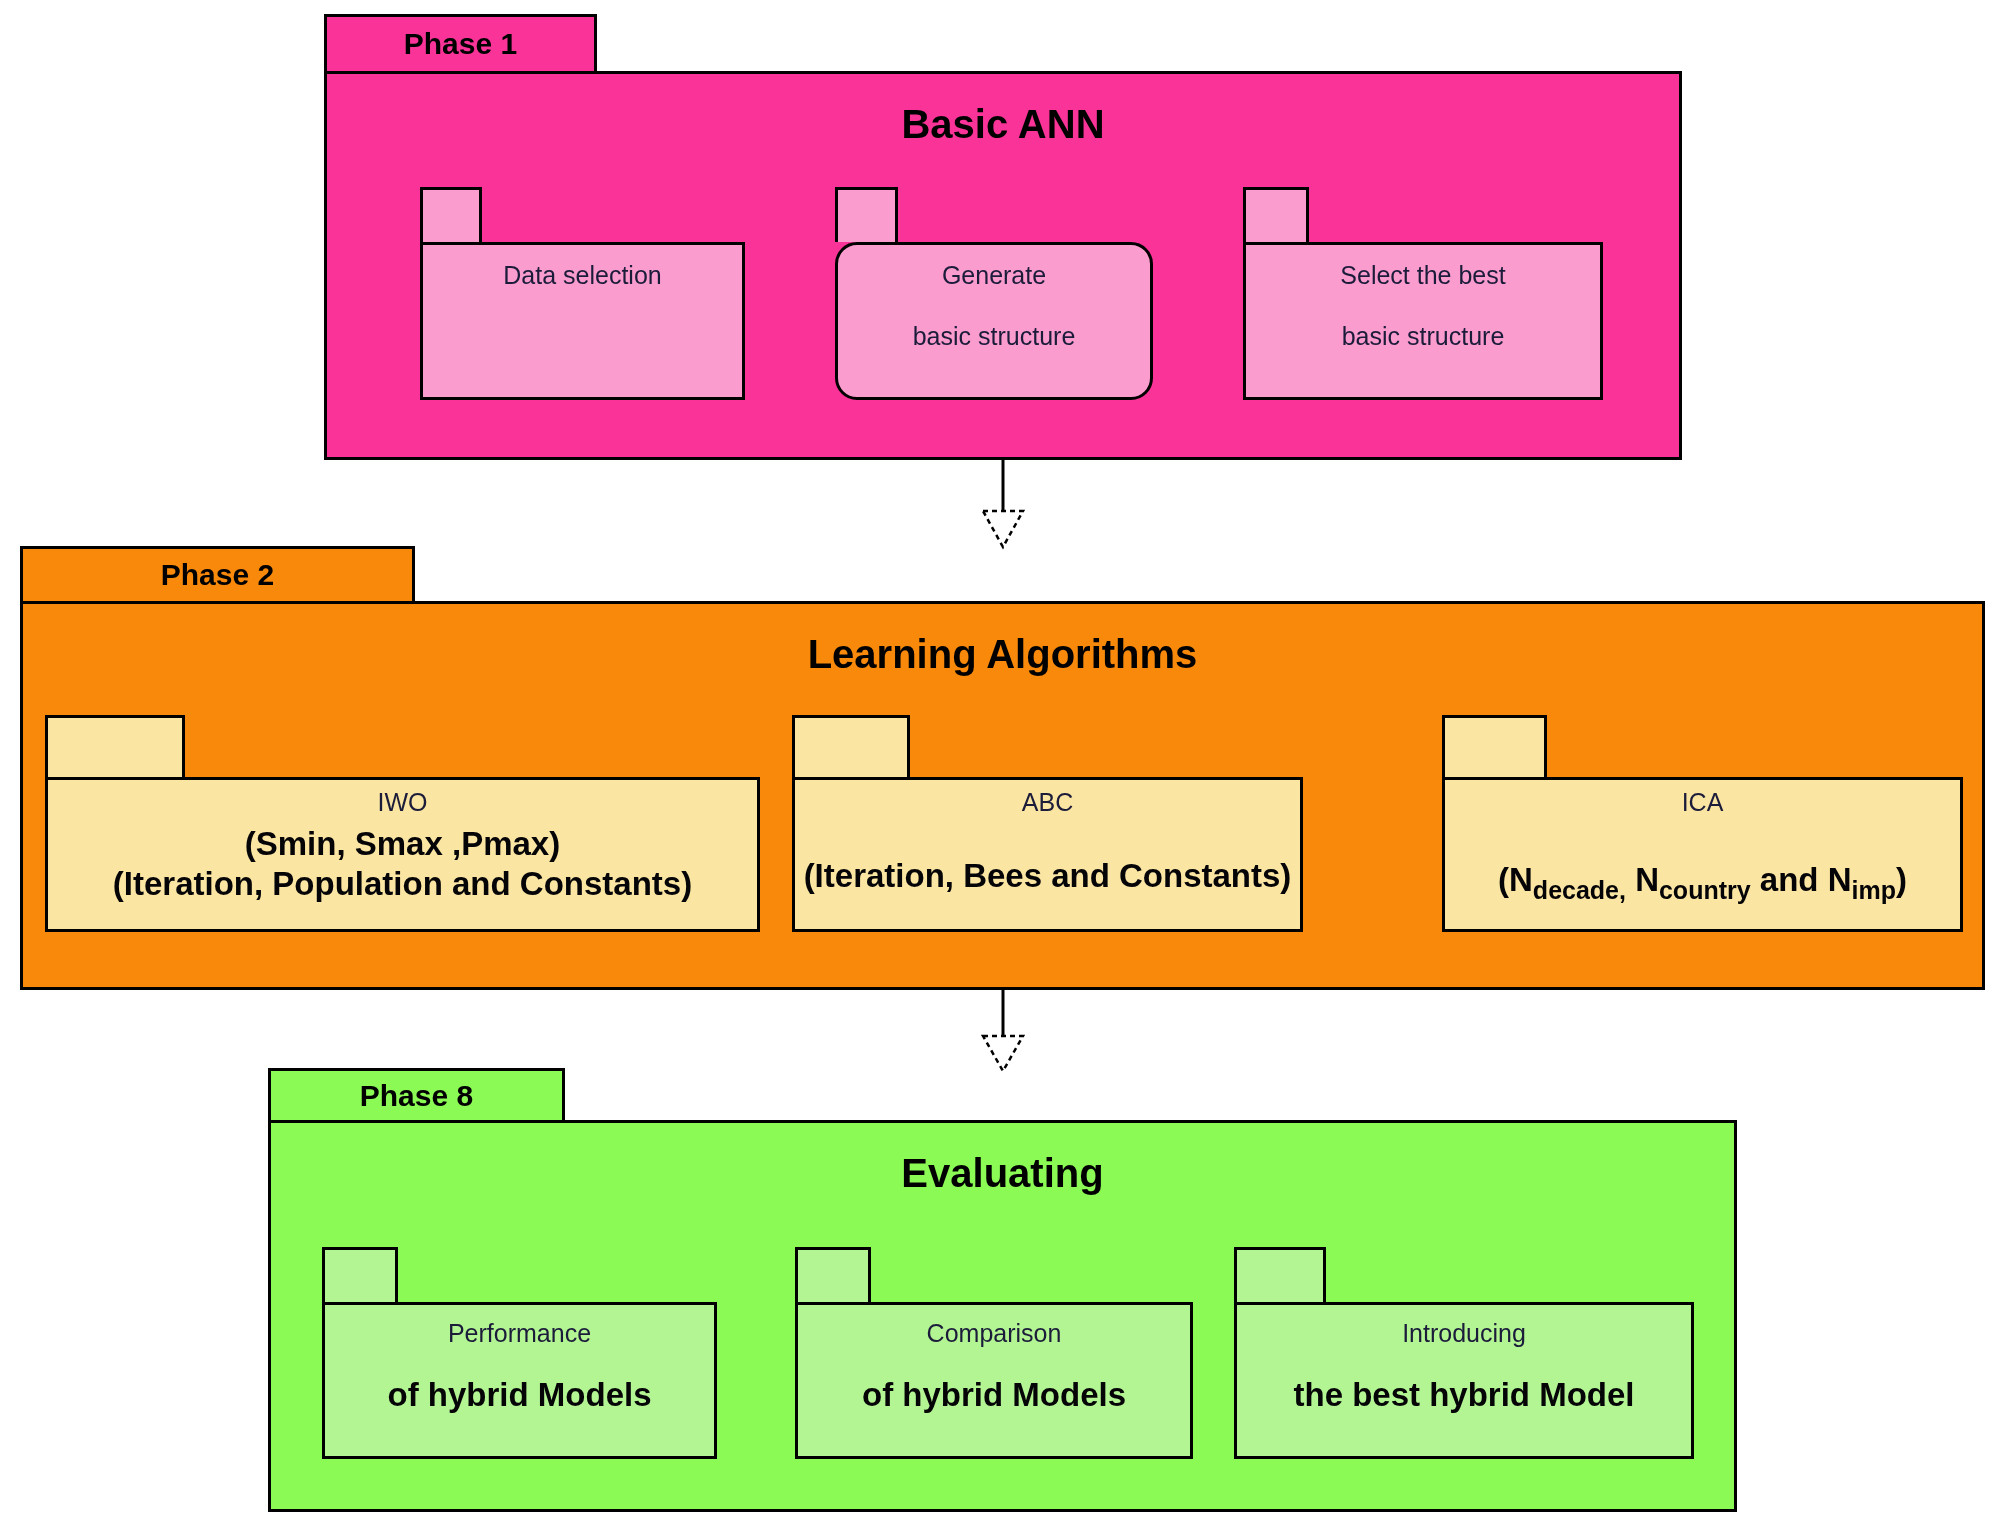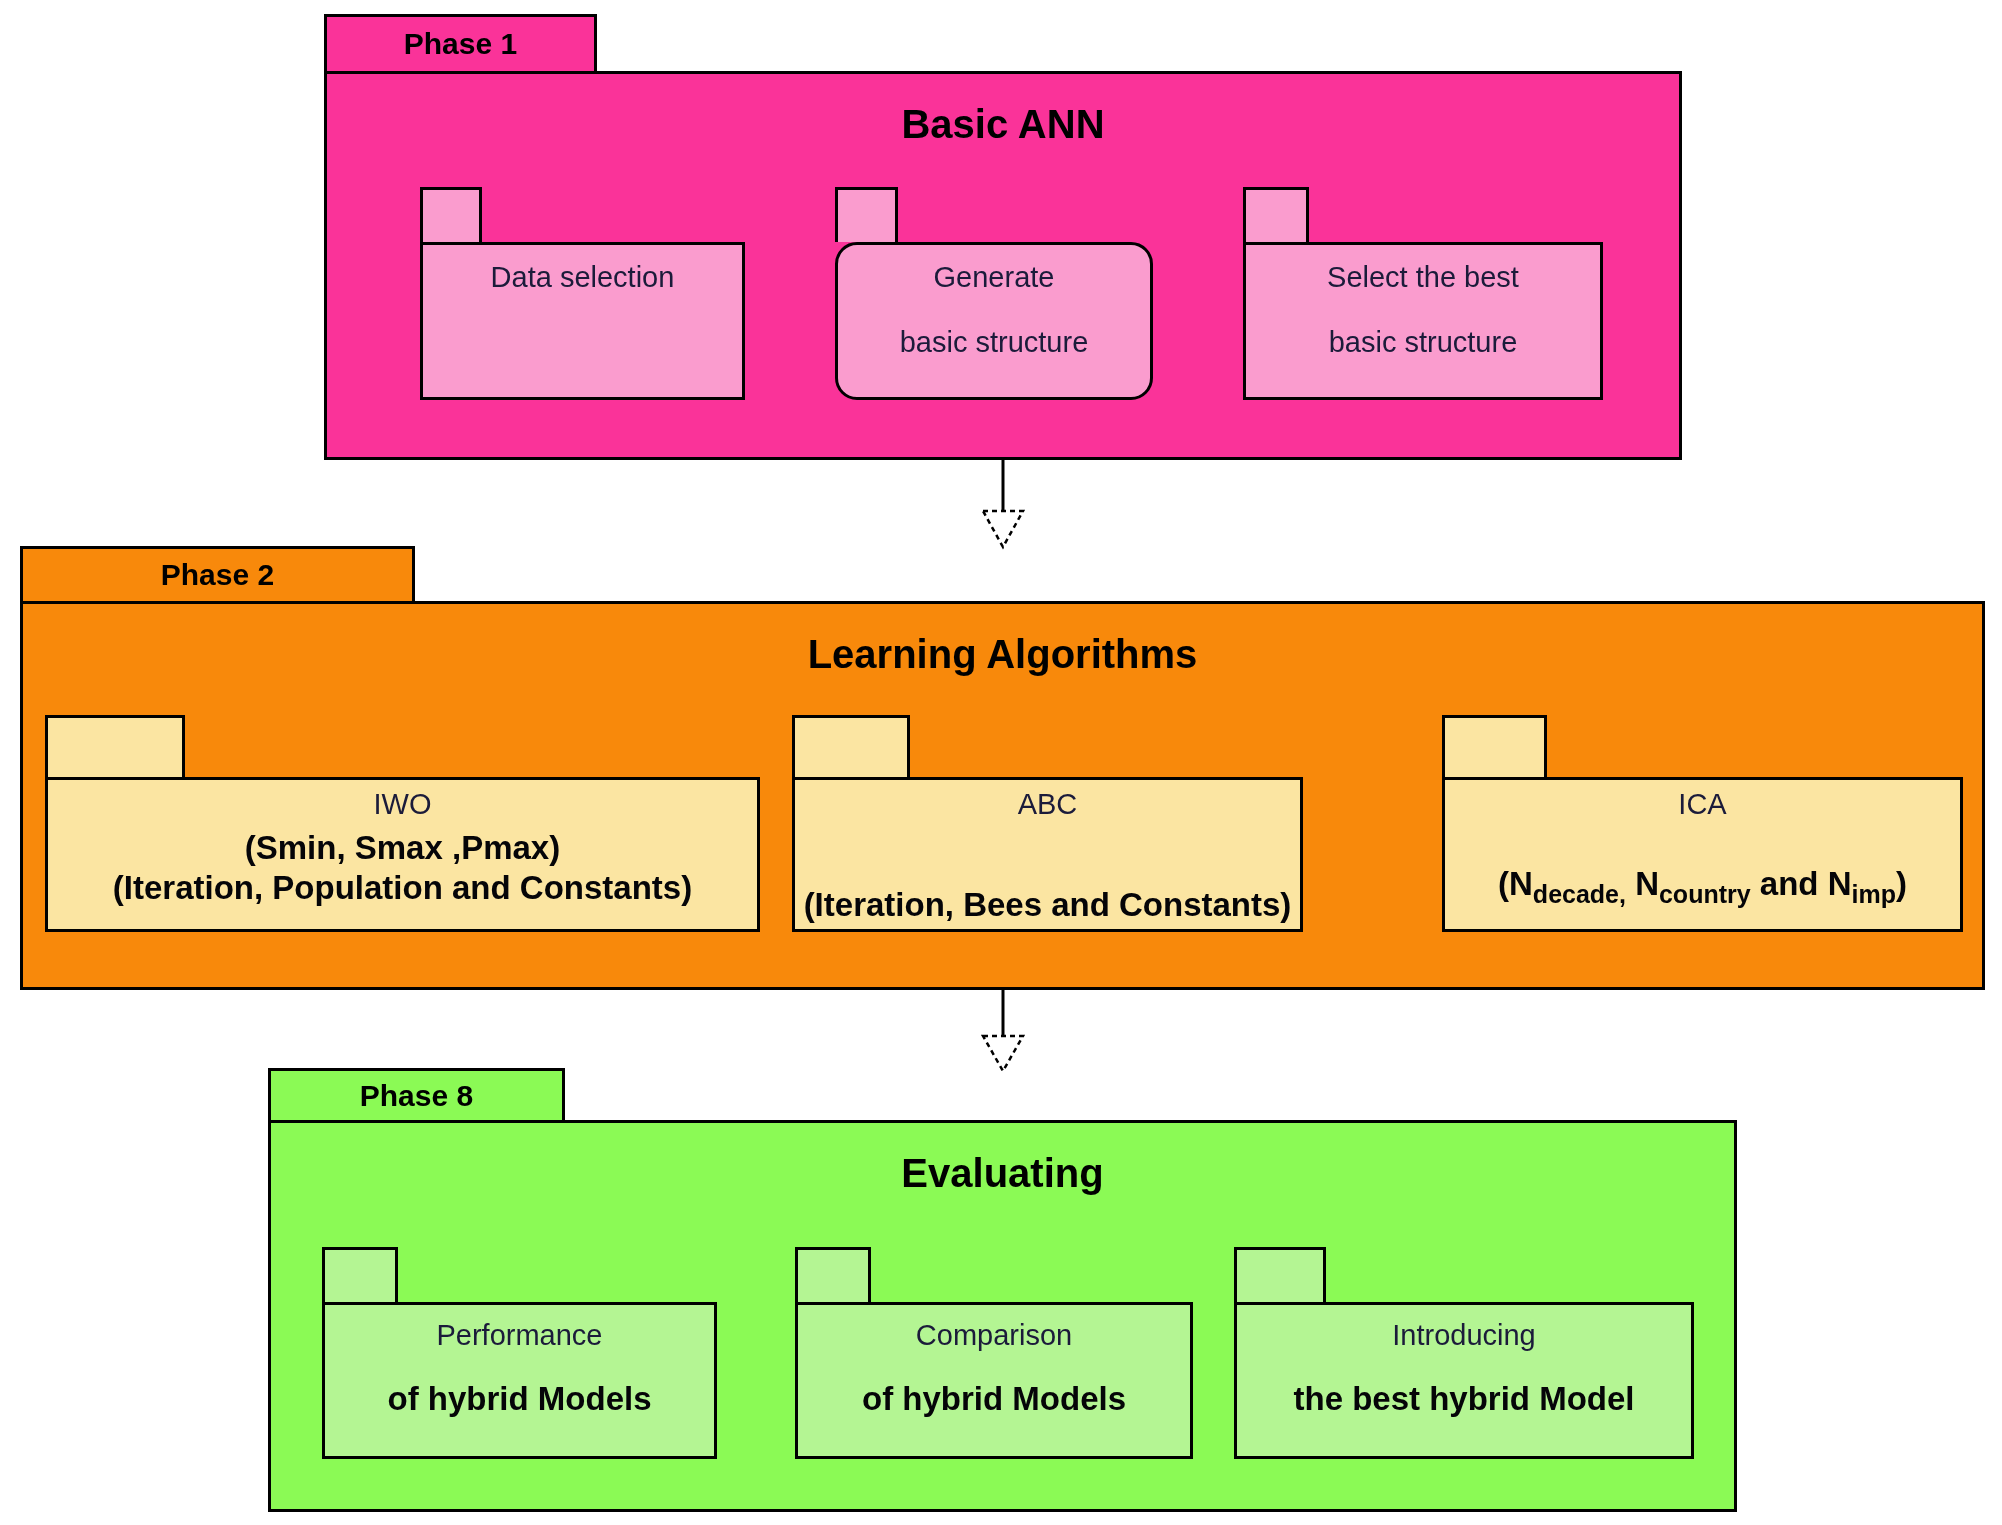--- a/index.html
+++ b/index.html
@@ -36,21 +36,21 @@
     border:3px solid #000;
     border-bottom:none;
   }
   .pkg-body{
     position:absolute;
     box-sizing:border-box;
     border:3px solid #000;
     text-align:center;
   }
   .line{display:block;}
-  .t-reg{font-size:29px;color:#1b1b3a;}
+  .t-reg{font-size:25px;color:#1b1b3a;}
   .t-bold{font-size:33px;font-weight:bold;color:#050508;}
   .t-bold sub{font-size:25px;font-weight:bold;}
   .arrow{position:absolute;}
 </style>
 </head>
 <body>
 
 <div id="canvas">
 
   <div class="phase-tab" style="left: 324px; top: 14px; width: 273px; height: 57px; background-color: rgb(250, 51, 153);">
@@ -92,21 +92,21 @@
   <div class="pkg-tab" style="left: 45px; top: 715px; width: 140px; height: 62px; background-color: rgb(251, 229, 162);"></div>
   <div class="pkg-body" style="left: 45px; top: 777px; width: 715px; height: 155px; background-color: rgb(251, 229, 162);">
     <span class="line t-reg" style="margin-top:8px;">IWO</span>
     <span class="line t-bold" style="margin-top:8px;">(Smin, Smax ,Pmax)</span>
     <span class="line t-bold" style="margin-top:2px;">(Iteration, Population and Constants)</span>
   </div>
 
   <div class="pkg-tab" style="left: 792px; top: 715px; width: 118px; height: 62px; background-color: rgb(251, 229, 162);"></div>
   <div class="pkg-body" style="left: 792px; top: 777px; width: 511px; height: 155px; background-color: rgb(251, 229, 162);">
     <span class="line t-reg" style="margin-top:8px;">ABC</span>
-    <span class="line t-bold" style="margin-top:65px;">(Iteration, Bees and Constants)</span>
+    <span class="line t-bold" style="margin-top:40px;">(Iteration, Bees and Constants)</span>
   </div>
 
   <div class="pkg-tab" style="left: 1442px; top: 715px; width: 105px; height: 62px; background-color: rgb(251, 229, 162);"></div>
   <div class="pkg-body" style="left: 1442px; top: 777px; width: 521px; height: 155px; background-color: rgb(251, 229, 162);">
     <span class="line t-reg" style="margin-top:8px;">ICA</span>
     <span class="line t-bold" style="margin-top:44px;"><span>(N</span><sub>decade,</sub><span> N</span><sub>country</sub><span> and N</span><sub>imp</sub><span>)</span></span>
   </div>
 
   <svg class="arrow" style="left:981px;top:990px;" width="44" height="84" viewBox="0 0 44 84">
     <line x1="22" y1="0" x2="22" y2="46" stroke="#000" stroke-width="3"></line>

